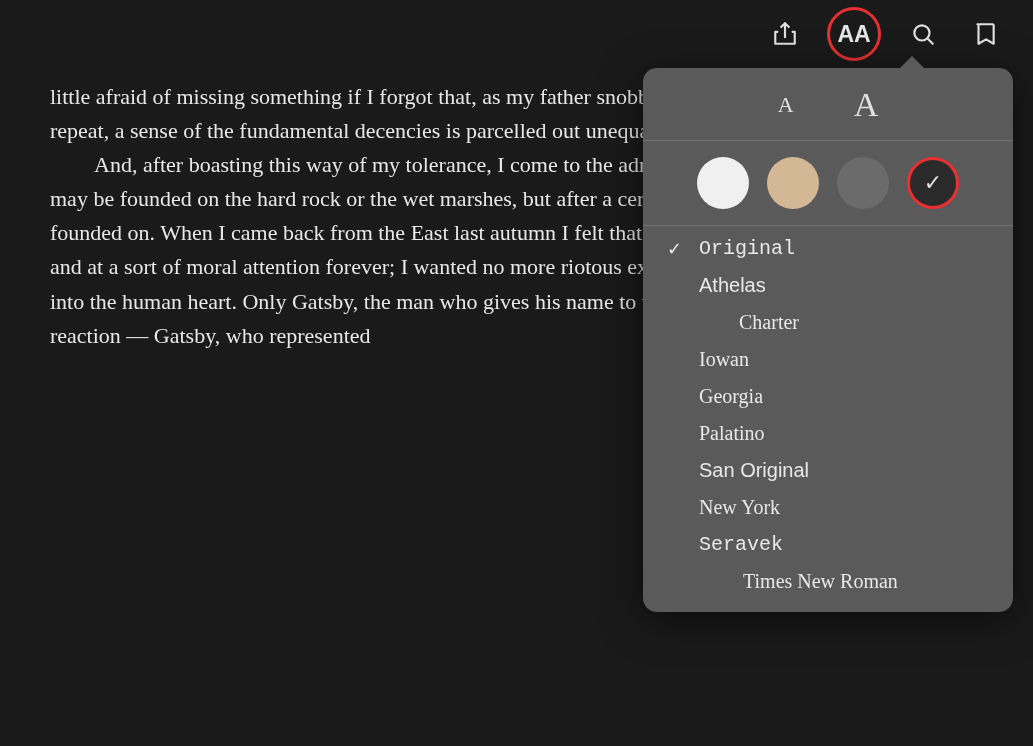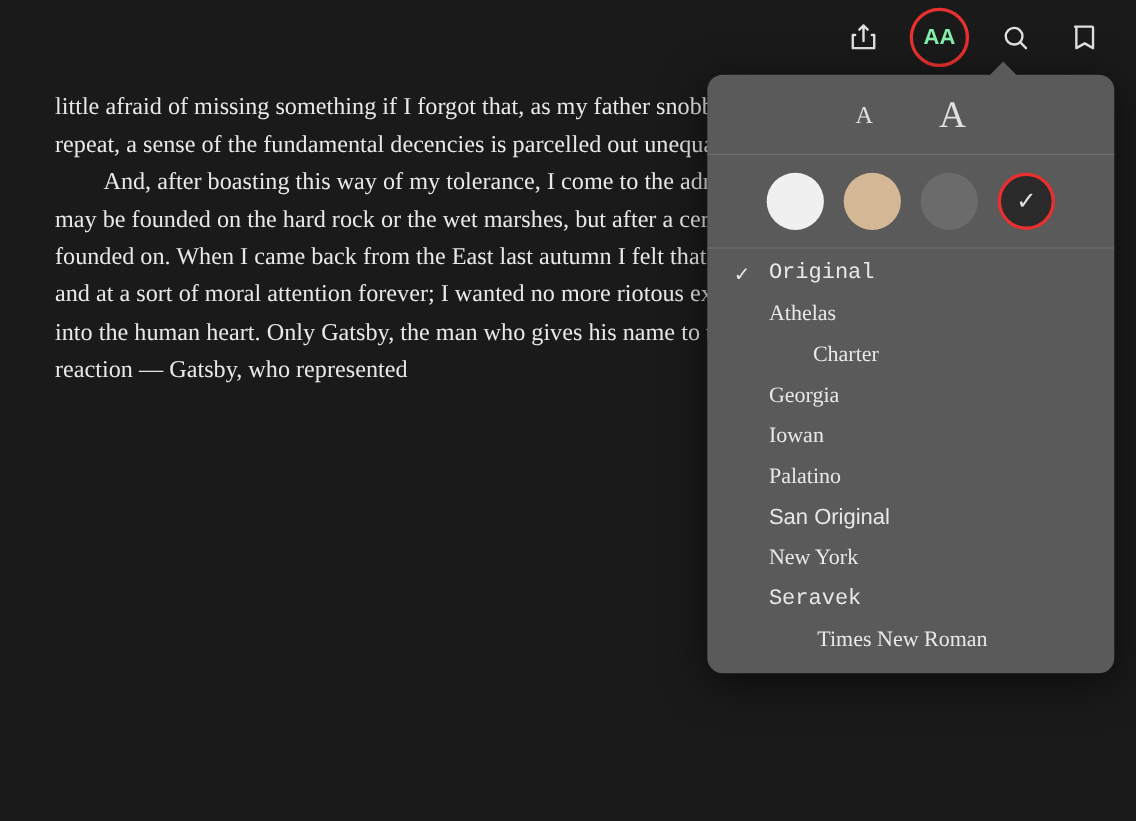--- a/index.html
+++ b/index.html
@@ -71,22 +71,22 @@
     }
 
     .aa-circle {
       width: 54px;
       height: 54px;
       border-radius: 50%;
       border: 3px solid #e83030;
       display: flex;
       align-items: center;
       justify-content: center;
-      color: #86efac;
-      font-size: 20px;
+      color: #e5e5e5;
+      font-size: 23px;
       font-weight: 700;
       font-family: -apple-system, sans-serif;
       cursor: pointer;
     }
 
     
     .font-panel {
       position: absolute;
       top: 68px;
       right: 20px;
@@ -188,21 +188,21 @@
       width: 20px;
       color: #e8e8e8;
       font-size: 18px;
     }
 
     .font-item .font-name {
       font-family: Georgia, serif;
     }
 
     .font-item.original .font-name { font-family: Liberation Mono, monospace; }
-    .font-item.athelas .font-name { font-family: Liberation Serif, serif; text-align: center; }
+    .font-item.athelas .font-name { font-family: Liberation Sans, sans-serif; text-align: center; }
     .font-item.charter .font-name { font-family: Georgia, serif; margin-left: 40px; }
     .font-item.georgia .font-name { font-family: Georgia, serif; }
     .font-item.iowan .font-name { font-family: Georgia, serif; }
     .font-item.palatino .font-name { font-family: Palatino, serif; }
     .font-item.sanfrancisco .font-name { font-family: -apple-system, sans-serif; }
     .font-item.newyork .font-name { font-family: Georgia, serif; }
     .font-item.seravek .font-name { font-family: Liberation Mono, monospace; }
     .font-item.timesnewroman .font-name { font-family: 'Times New Roman', serif; margin-left: 44px; }
   </style>
 </head>
@@ -261,28 +261,28 @@
       <span class="font-name">Original</span>
     </div>
     <div class="font-item athelas">
       <span class="check"> </span>
       <span class="font-name">Athelas</span>
     </div>
     <div class="font-item charter">
       <span class="check"> </span>
       <span class="font-name">Charter</span>
     </div>
+    <div class="font-item iowan">
+      <span class="check"> </span>
+      <span class="font-name">Iowan</span>
+    </div>
     <div class="font-item georgia">
       <span class="check"> </span>
       <span class="font-name">Georgia</span>
     </div>
-    <div class="font-item iowan">
-      <span class="check"> </span>
-      <span class="font-name">Iowan</span>
-    </div>
     <div class="font-item palatino">
       <span class="check"> </span>
       <span class="font-name">Palatino</span>
     </div>
     <div class="font-item sanfrancisco">
       <span class="check"> </span>
       <span class="font-name">San Original</span>
     </div>
     <div class="font-item newyork">
       <span class="check"> </span>

